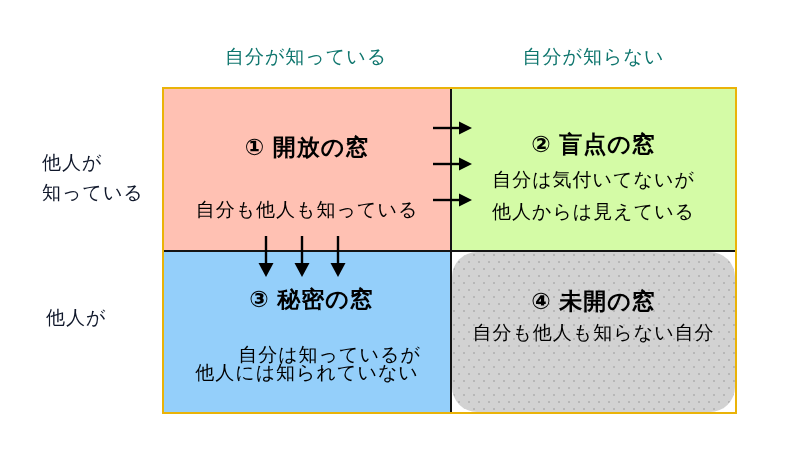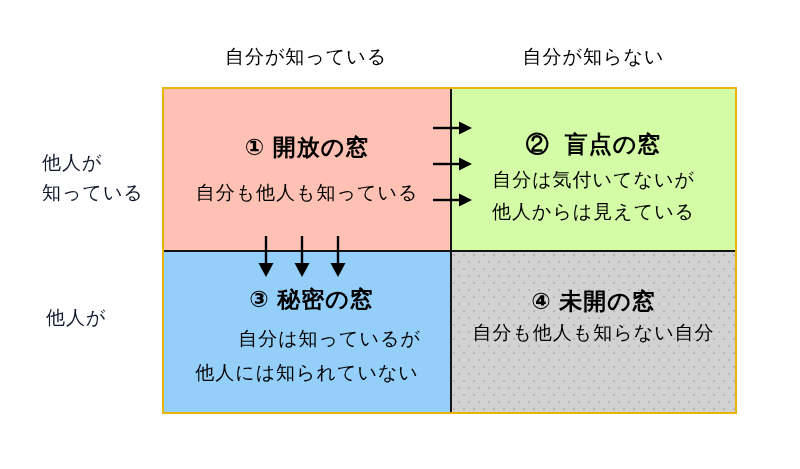--- a/index.html
+++ b/index.html
@@ -12,21 +12,21 @@
     position: relative;
     width: 800px;
     height: 469px;
     background: #ffffff;
     overflow: hidden;
   }
   .col-label {
     position: absolute;
     top: 44px;
     font-size: 19px;
-    color: #000000;
+    color: #0f766e;
     text-align: center;
     letter-spacing: 1px;
   }
   .col-label.left  { left: 162px; width: 288px; }
   .col-label.right { left: 450px; width: 287px; }
   .row-label {
     position: absolute;
     font-size: 19px;
     color: #0f172a;
     line-height: 30px;
@@ -44,47 +44,47 @@
     box-sizing: border-box;
     display: grid;
     grid-template-columns: 288px auto;
     grid-template-rows: 163px auto;
   }
   .quad {
     position: relative;
     box-sizing: border-box;
   }
   .quad.q1 { border-right: 2px solid #141414; border-bottom: 2px solid #141414; }
-  .quad.q2 { border-bottom: 2px solid #141414; font-family: Liberation Mono, monospace; }
+  .quad.q2 { border-bottom: 2px solid #141414; }
   .quad.q3 { border-right: 2px solid #141414; }
   .quad .q-title {
     position: absolute;
     left: 0; right: 0;
     text-align: center;
     font-size: 23px;
     font-weight: bold;
     color: #000000;
     letter-spacing: 1px;
   }
   .quad .q-line {
     position: absolute;
     left: 0; right: 0;
     text-align: center;
     font-size: 19px;
     color: #000000;
     letter-spacing: 1px;
   }
   
   .q1 .q-title { top: 43px; }
-  .q1 .q-line1 { top: 91px; }
+  .q1 .q-line1 { top: 108px; }
   .q2 .q-title { top: 40px; }
   .q2 .q-line1 { top: 78px; }
   .q2 .q-line2 { top: 110px; }
   .q3 .q-title { top: 32px; padding-left: 9px; }
-  .q3 .q-line1 { top: 74px; padding-left: 45px; }
+  .q3 .q-line1 { top: 90px; padding-left: 45px; }
   .q3 .q-line2 { top: 108px; }
   .q4 .q-title { top: 34px; }
   .q4 .q-line1 { top: 68px; }
   .arrow-layer {
     position: absolute;
     left: 0;
     top: 0;
     pointer-events: none;
   }
 </style>
@@ -121,21 +121,21 @@
       <div class="q-title">③ 秘密の窓</div>
       <div class="q-line q-line1">自分は知っているが</div>
       <div class="q-line q-line2">他人には知られていない</div>
     </div>
 
     <div class="quad q4" style="background-color:#d2d2d2;
                 background-image:
                   radial-gradient(circle, #b7b7b7 1px, rgba(0,0,0,0) 1.4px),
                   radial-gradient(circle, #b7b7b7 1px, rgba(0,0,0,0) 1.4px);
                 background-size: 10px 14px;
-                background-position: 2px 3px, 7px 10px;">
+                background-position: 2px 3px, 7px 10px; border-radius: 25px;">
       <div class="q-title">④ 未開の窓</div>
       <div class="q-line q-line1">自分も他人も知らない自分</div>
     </div>
 
   </div>
 
   <svg class="arrow-layer" width="800" height="469" viewBox="0 0 800 469">
 
     <g stroke="#000000" stroke-width="2.4" fill="#000000">
       <line x1="433" y1="128" x2="460" y2="128"></line>

